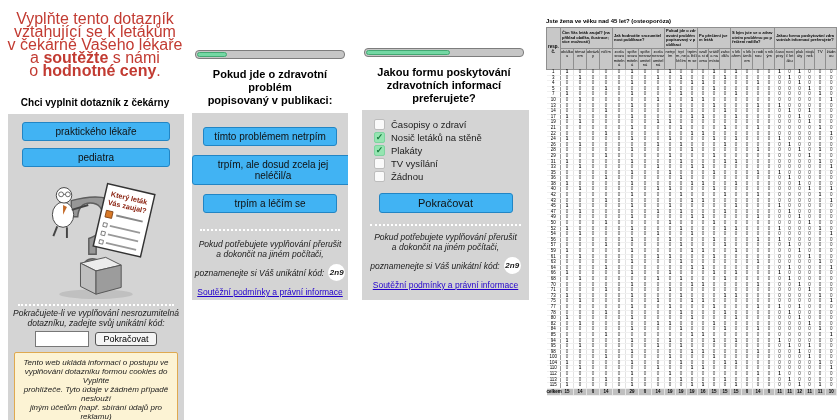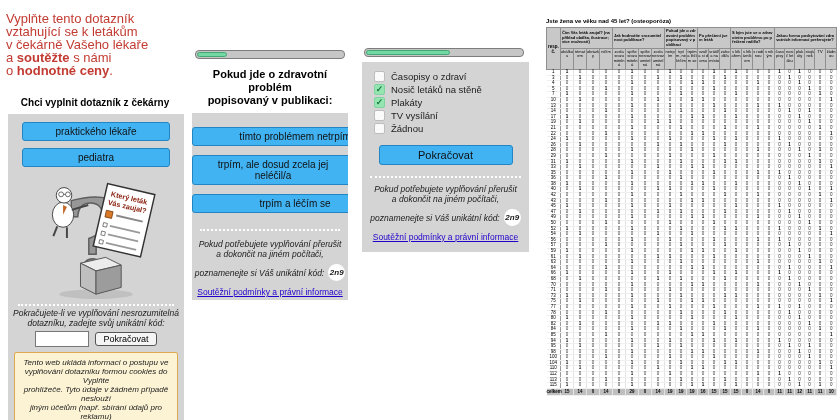--- a/index.html
+++ b/index.html
@@ -23,21 +23,21 @@
   .legal{display:block;color:#2200cc;text-decoration:underline;font-size:8.5px;
          text-align:center;cursor:pointer;}
   .progress{height:7px;background:#c6c6c6;border:1px solid #7d7d7d;border-radius:4px;
             position:relative;}
   .progress .fill{position:absolute;left:1px;top:1px;bottom:1px;background:#74d8a4;
                   border:1px solid #44a873;border-radius:3px;box-sizing:border-box;}
   .ptitle{font-size:11px;font-weight:bold;text-align:center;line-height:13px;color:#000;}
 
   
   #p1{left:6px;top:12px;width:178px;}
-  #p1 .red-head{color:#c23b32;font-size:13px;line-height:13px;text-align:left;}
+  #p1 .red-head{color:#c23b32;font-size:16px;line-height:13px;text-align:center;}
   #p1 .red-head b{font-weight:bold;}
   #p1 .subtitle{font-size:10px;font-weight:bold;text-align:center;margin-top:20px;color:#000;}
   #p1 .grey-box{margin-top:6px;margin-left:2px;width:176px;height:312px;overflow:hidden;
                 padding-top:8px;box-sizing:border-box;}
   #p1 .btn-blue{width:146px;height:17px;margin:0 auto 7px auto;}
   #p1 .illus{width:160px;height:126px;margin:2px auto 0 auto;position:relative;}
   #p1 .dotted{margin:4px 10px 2px 10px;}
   #p1 .note{margin-top:2px;}
   #p1 .code-row{display:flex;align-items:center;justify-content:center;margin-top:3px;}
   #p1 .code-input{width:48px;height:12px;border:1px solid #777;background:#fff;font-size:9px;}
@@ -49,21 +49,21 @@
   #p1 .cookie .note{font-size:8px;line-height:9px;}
   #p1 .agree{width:140px;height:13px;margin:4px auto 0 auto;font-weight:bold;font-size:9.5px;}
 
   
   #p2{left:190px;top:50px;width:160px;}
   #p2 .progress{width:148px;margin:0 auto;}
   #p2 .ptitle{margin-top:9px;}
   #p2 .grey-box{margin-top:6px;margin-left:2px;width:156px;height:187px;overflow:hidden;
                 padding-top:14px;box-sizing:border-box;}
   #p2 .btn-blue{width:132px;margin:0 auto 9px auto;}
-  #p2 .opt1,#p2 .opt3{height:17px;padding-left:36px;}
+  #p2 .opt1,#p2 .opt3{height:17px;}
   #p2 .opt2{height:28px;padding:0 14px;}
   #p2 .dotted{margin:16px 8px 0 8px;}
   #p2 .note{margin-top:8px;}
   #p2 .code-line{margin-top:5px;}
   #p2 .legal{margin-top:6px;}
 
   
   #p3{left:358px;top:48px;width:172px;}
   #p3 .progress{width:158px;margin:0 auto;}
   #p3 .ptitle{margin-top:9px;}
@@ -197,20 +197,24 @@
       <span class="badge">2n9</span>
     </div>
     <a class="legal">Soutěžní podmínky a právní informace</a>
   </div>
 </div>
 
 <div class="panel" id="p3">
   <div class="progress">
     <div class="fill" style="width: 53%;"></div>
   </div>
+  <div class="ptitle">
+    <div>Jakou formu poskytování</div>
+    <div>zdravotních informací preferujete?</div>
+  </div>
   <div class="grey-box">
     <div class="cb-row">
       <span class="cb"></span>
       <span class="cb-label">Časopisy o zdraví</span>
     </div>
     <div class="cb-row">
       <span class="cb checked">✓</span>
       <span class="cb-label">Nosič letáků na stěně</span>
     </div>
     <div class="cb-row">

